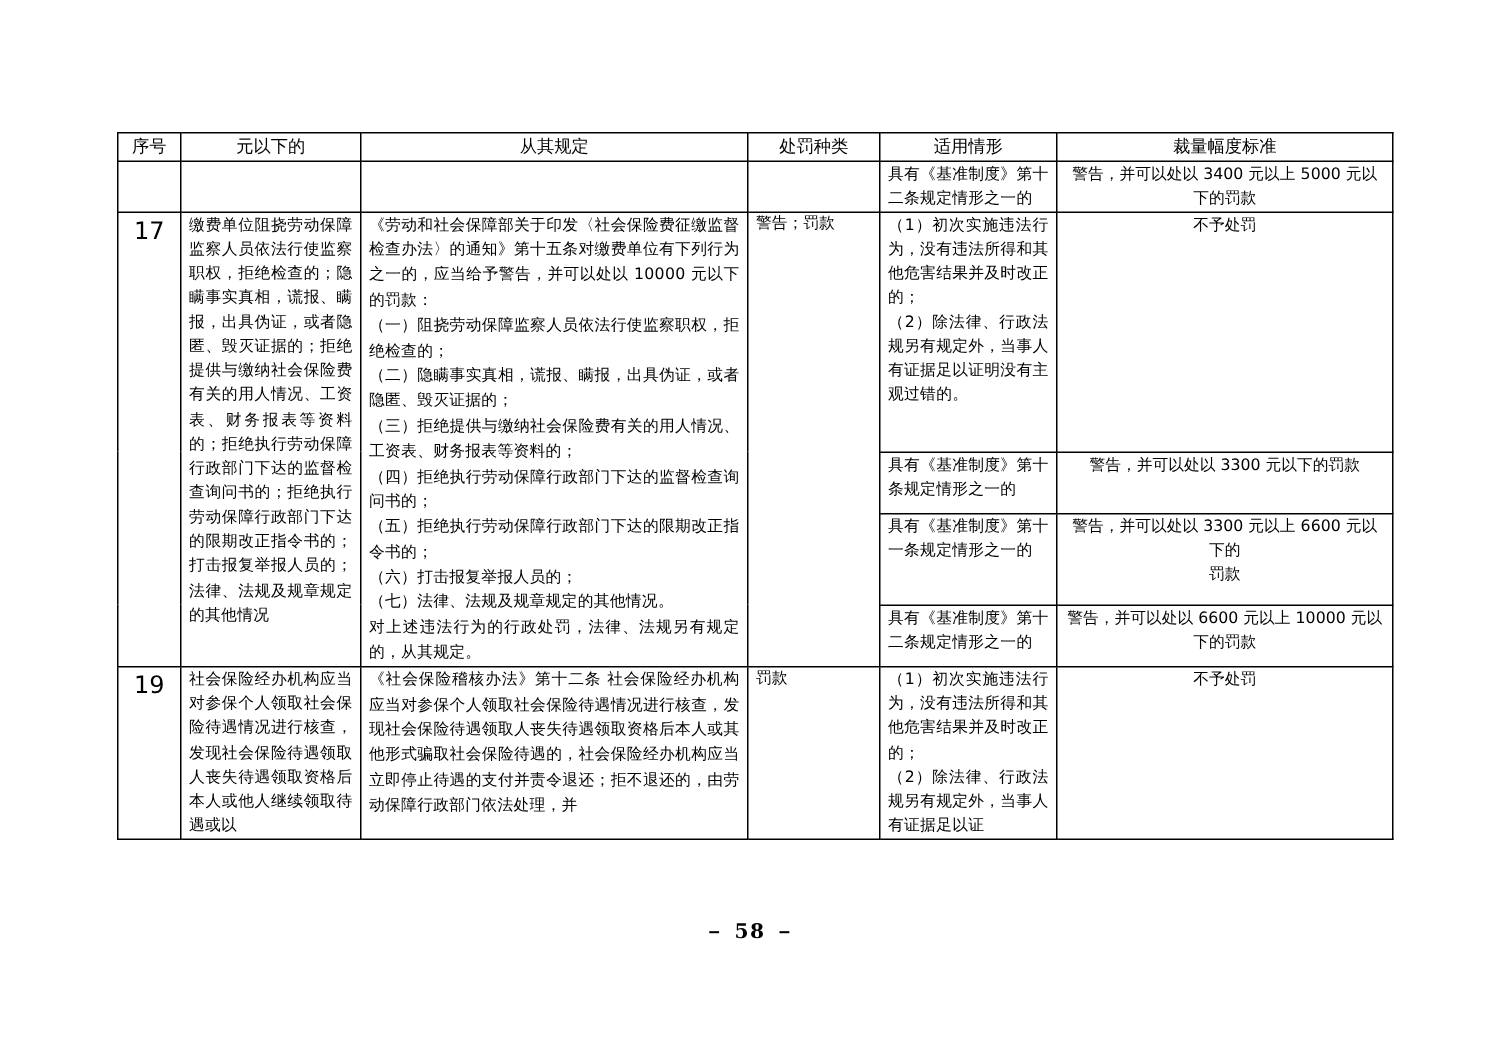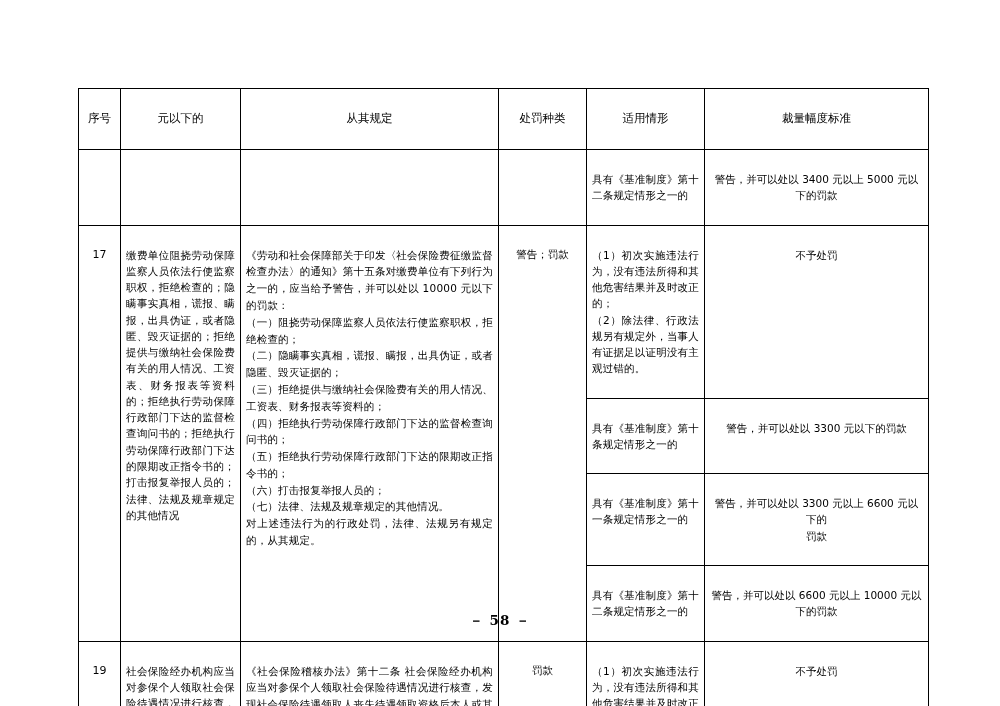--- a/index.html
+++ b/index.html
@@ -26,53 +26,52 @@
     width: 850px;
     border-collapse: collapse;
     table-layout: fixed;
     font-size: 10.5px;
     line-height: 1.45;
   }
   table.doc-table td,
   table.doc-table th {
     border: 1px solid #000000;
     vertical-align: top;
-    padding: 21px 5px;
+    padding: 0 5px;
     font-weight: normal;
   }
   thead th {
     text-align: center;
     vertical-align: middle;
     font-weight: bold;
     font-size: 11.5px;
     padding: 3px 4px;
     height: 18px;
   }
   .col-no      { width: 42px; }
   .col-act     { width: 120px; }
   .col-basis   { width: 258px; }
   .col-type    { width: 88px; }
   .col-case    { width: 118px; }
   .col-std     { width: 224px; }
 
   .c-no {
     text-align: center;
     vertical-align: middle;
-    font-size: 11px;
+    font-size: 16px;
   }
   .c-act, .c-basis, .c-case {
     text-align: justify;
     text-align-last: left;
     letter-spacing: 0.2px;
   }
   .c-act { line-height: 1.55; margin-top: 32px; }
   .c-basis { line-height: 1.6; }
   .c-case { line-height: 1.55; }
   .c-type {
-    text-align: center;
     vertical-align: middle;
   }
   .c-std {
     text-align: center;
     vertical-align: middle;
     line-height: 1.55;
   }
   .page-number {
     position: absolute;
     left: 0;

